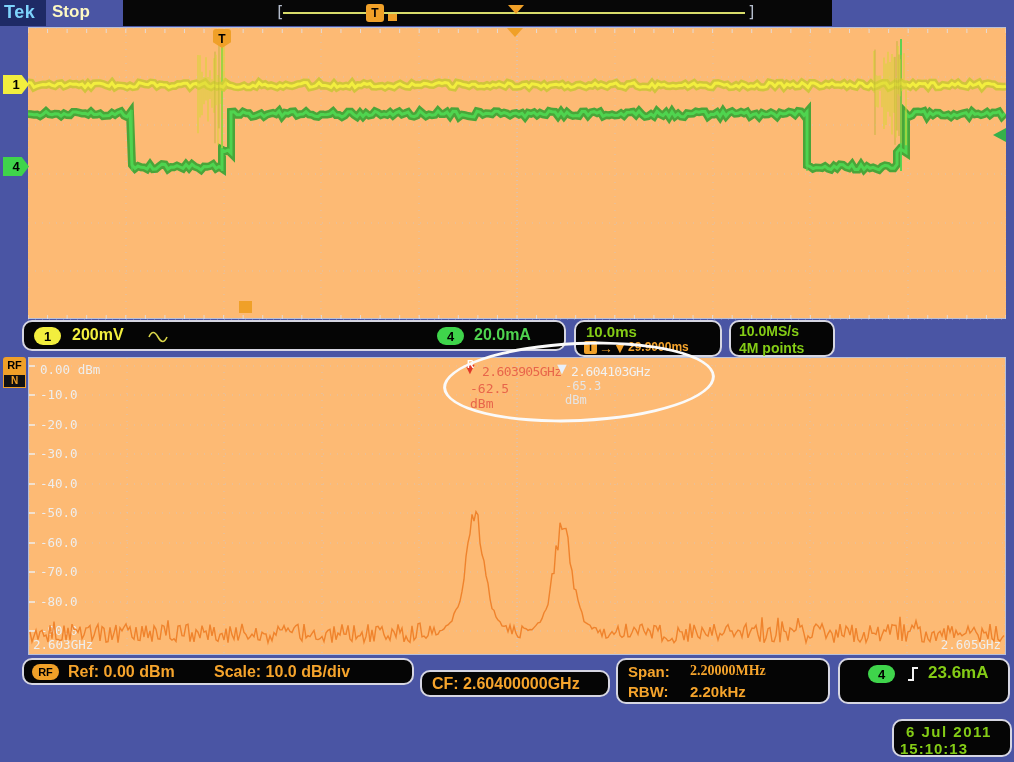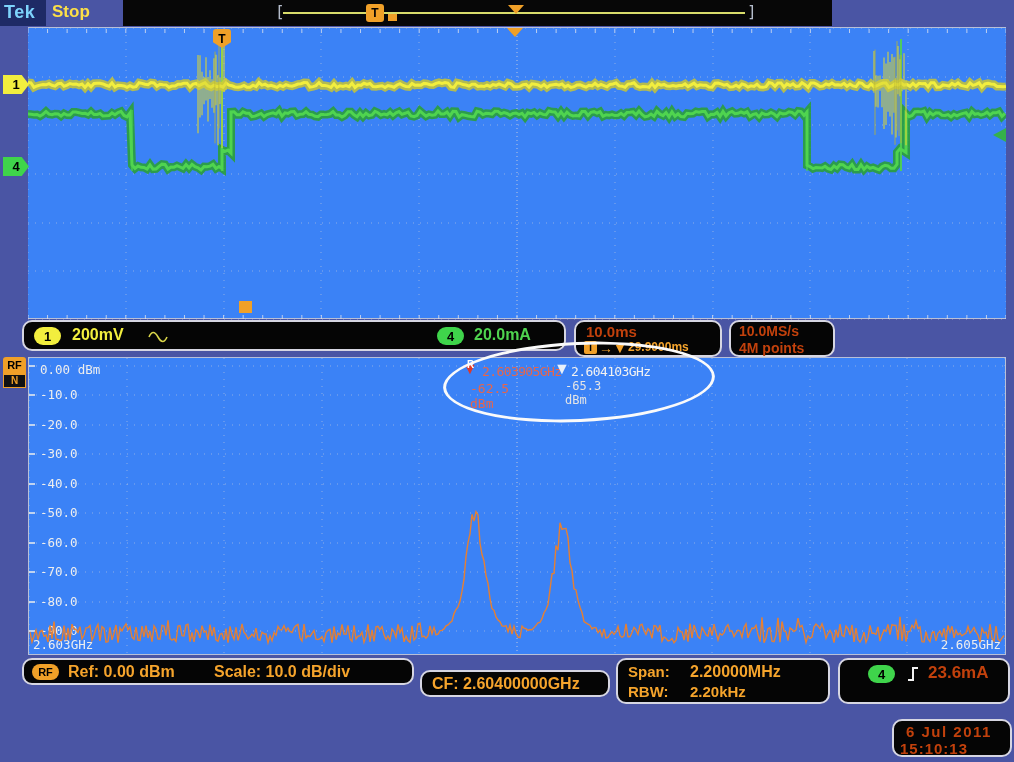--- a/index.html
+++ b/index.html
@@ -2,41 +2,41 @@
 <html><head>
 <meta charset="utf-8">
 <style>
   html,body{margin:0;padding:0;background:#222;}
   #screen{position:relative;width:1014px;height:762px;background:#4a55a4;overflow:hidden;
           font-family:"Liberation Sans",sans-serif;}
   .abs{position:absolute;}
   .mono{font-family:"DejaVu Sans Mono",monospace;}
   .box{position:absolute;background:#050505;border:2px solid #d6d6e2;border-radius:10px;box-sizing:border-box;}
   .otext{color:#f5a42c;font-weight:bold;}
-  .wtext{color:#c2410c;font-weight:bold;}
+  .wtext{color:#84cc16;font-weight:bold;}
   .chbadge{position:absolute;display:flex;align-items:center;justify-content:center;
            border-radius:10px;color:#000;font-weight:bold;font-size:13px;}
-  .grat{position:absolute;background:#3b82f6;box-sizing:border-box;}
+  .grat{position:absolute;background:#fdba74;box-sizing:border-box;}
   .tri-down{width:0;height:0;border-left:8px solid transparent;border-right:8px solid transparent;
             border-top:9px solid #f0a028;}
   .chmark{position:absolute;width:26px;height:19px;display:flex;align-items:center;justify-content:center;
           color:#000;font-weight:bold;font-size:13px;
           clip-path:polygon(0 0,72% 0,100% 50%,72% 100%,0 100%);}
   .tbadge{position:absolute;background:#f0a028;color:#000;font-weight:bold;display:flex;
           align-items:center;justify-content:center;}
 </style>
 </head>
 <body>
 
 <div id="screen">
 
   <div class="abs" style="left:0;top:0;width:1014px;height:27px;">
     <div class="abs" style="left:0;top:0;width:46px;height:26px;background:#1e2a66;"></div>
     <div class="abs" style="left:4px;top:2px;color:#7dd3fc;font-weight:bold;font-size:18px;letter-spacing:0.5px;">Tek</div>
-    <div class="abs" style="left:52px;top:2px;color:#fde047;font-weight:bold;font-size:17px;">Stop</div>
+    <div class="abs" style="left:52px;top:2px;color:#fef9c3;font-weight:bold;font-size:17px;">Stop</div>
     <div class="abs" style="left:123px;top:0;width:709px;height:26px;background:#070707;">
       <span class="mono" style="position:absolute;left:152px;top:2px;color:#b4bccb;font-size:16px;">[</span>
       <span class="mono" style="position:absolute;left:624px;top:2px;color:#b4bccb;font-size:16px;">]</span>
       <div class="abs" style="left:160px;top:12px;width:462px;height:2px;background:#d8dc6a;"></div>
       <div class="tbadge" style="left:243px;top:4px;width:18px;height:18px;border-radius:3px;font-size:12px;">T</div>
       <div class="abs" style="left:265px;top:14px;width:9px;height:7px;background:#f0a028;"></div>
       <div class="abs tri-down" style="left:385px;top:5px;"></div>
     </div>
   </div>
 
@@ -324,21 +324,21 @@
   <div class="box" style="left:22px;top:658px;width:392px;height:27px;">
     <div class="chbadge" style="left:8px;top:4px;width:27px;height:16px;background:#f0a028;font-size:11px;border-radius:8px;">RF</div>
     <span class="abs otext" style="left:44px;top:3px;font-size:16px;">Ref: 0.00 dBm</span>
     <span class="abs otext" style="left:190px;top:3px;font-size:16px;">Scale: 10.0 dB/div</span>
   </div>
   <div class="box" style="left:420px;top:658px;width:190px;height:27px;margin-top:12px;">
     <span class="abs otext" style="left:10px;top:3px;font-size:16px;">CF: 2.60400000GHz</span>
   </div>
   <div class="box" style="left:616px;top:658px;width:214px;height:46px;">
     <span class="abs otext" style="left:10px;top:3px;font-size:15px;">Span:</span>
-    <span class="abs otext" style="left:72px;top:3px;font-size:16px;">2.20000MHz</span>
+    <span class="abs otext" style="left:72px;top:3px;font-size:14px;font-family:Liberation Serif, serif;">2.20000MHz</span>
     <span class="abs otext" style="left:10px;top:23px;font-size:15px;">RBW:</span>
     <span class="abs otext" style="left:72px;top:23px;font-size:15px;">2.20kHz</span>
   </div>
   <div class="box" style="left:838px;top:658px;width:172px;height:46px;">
     <div class="chbadge" style="left:28px;top:5px;width:27px;height:18px;background:#3fd44b;border-radius:9px;">4</div>
     <svg class="abs" style="left:66px;top:5px;" width="14" height="18">
       <path d="M2 15 H7 V3 H12" stroke="#f2f2f2" stroke-width="2" fill="none"></path>
     </svg>
     <span class="abs wtext" style="left:88px;top:3px;font-size:17px;">23.6mA</span>
   </div>

